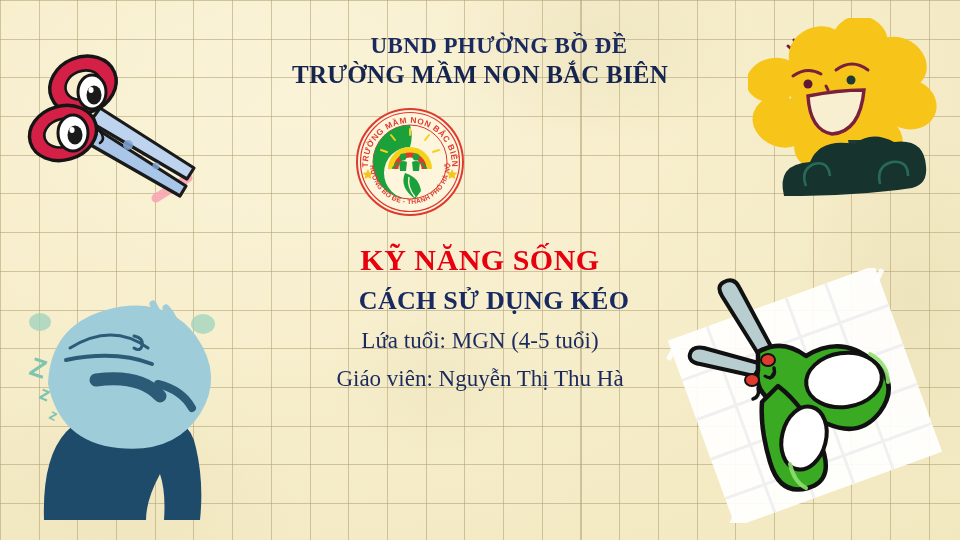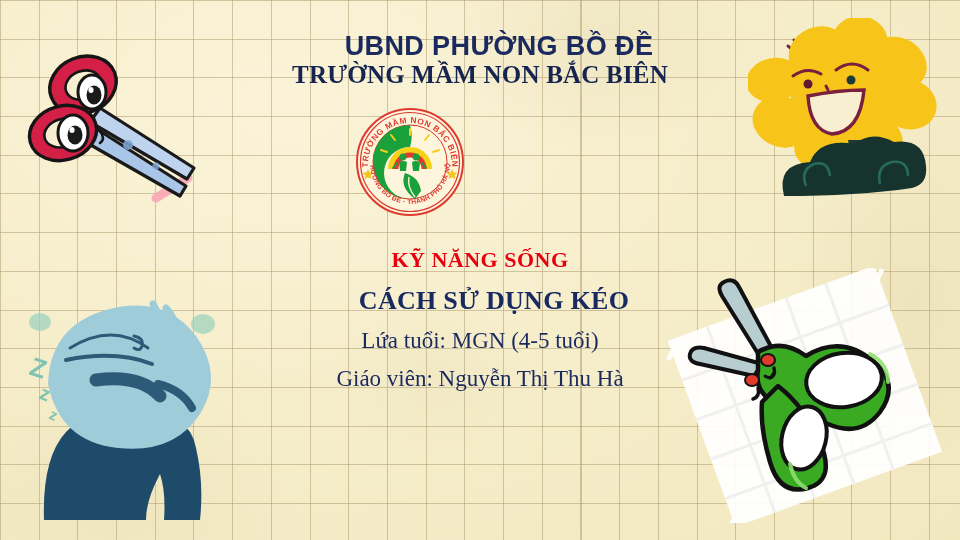--- a/index.html
+++ b/index.html
@@ -21,35 +21,35 @@
     background:
       radial-gradient(ellipse 220px 150px at 62% 8%, rgba(190,170,120,.13), rgba(0,0,0,0) 70%),
       radial-gradient(ellipse 180px 260px at 95% 55%, rgba(190,170,120,.12), rgba(0,0,0,0) 70%),
       radial-gradient(ellipse 260px 180px at 12% 92%, rgba(190,170,120,.10), rgba(0,0,0,0) 70%),
       radial-gradient(ellipse 150px 120px at 45% 70%, rgba(200,182,135,.10), rgba(0,0,0,0) 70%);
   }
 
   
   .header{position:absolute;top:32px;left:0;width:960px;text-align:center;}
   .header .l1{
-    font-size:27px;letter-spacing:.4px;color:#1b2a5e;font-weight:bold;
-    line-height:28px;font-family:Liberation Sans, sans-serif;margin-left:38px;
+    font-size:23px;letter-spacing:.4px;color:#1b2a5e;font-weight:bold;
+    line-height:28px;font-family:Liberation Serif, serif;margin-left:38px;
   }
   .header .l2{
     font-size:25px;letter-spacing:.2px;color:#16254f;font-weight:bold;
     line-height:30px;font-family:"Liberation Serif", serif;
   }
 
   
   .logo-wrap{position:absolute;left:355px;top:107px;width:110px;height:110px;}
 
   
   .main-text{position:absolute;top:240px;left:0;width:960px;text-align:center;}
   .t-red{
-    color:#e8000d;font-weight:bold;font-size:22px;line-height:40px;letter-spacing:.5px;
+    color:#e8000d;font-weight:bold;font-size:30px;line-height:40px;letter-spacing:.5px;
     text-shadow:0 1px 0 rgba(255,255,255,.35);
   }
   .t-navy{
     color:#182a61;font-weight:bold;font-size:26px;line-height:42px;letter-spacing:.3px;padding-left:28px;
   }
   .t-sub{color:#1b2a5e;font-size:23px;line-height:38px;font-weight:normal;}
 
   .art{position:absolute;}
   #art-red-scissors{left:8px;top:38px;width:205px;height:185px;}
   #art-flower{left:748px;top:18px;width:215px;height:195px;}

